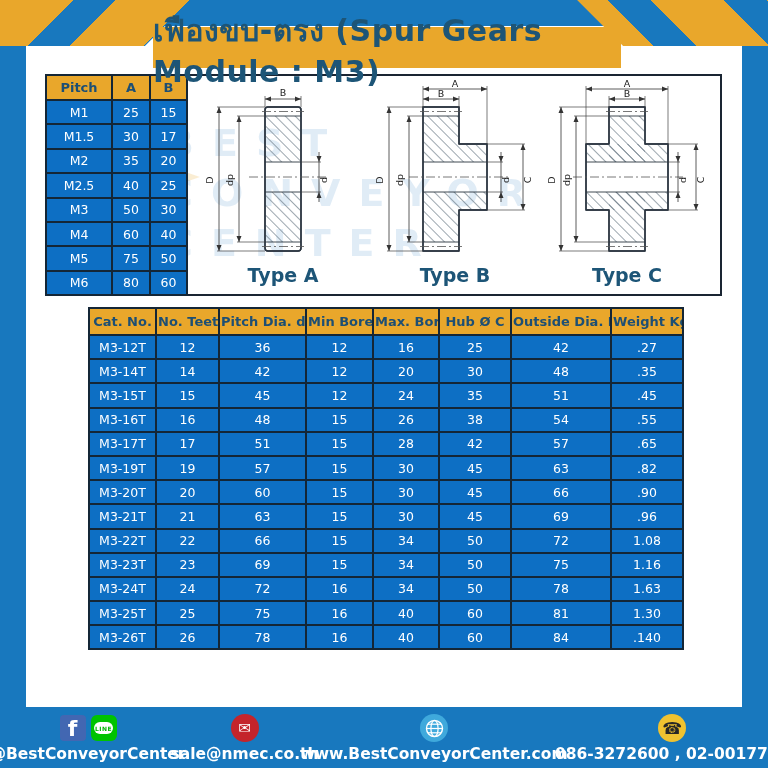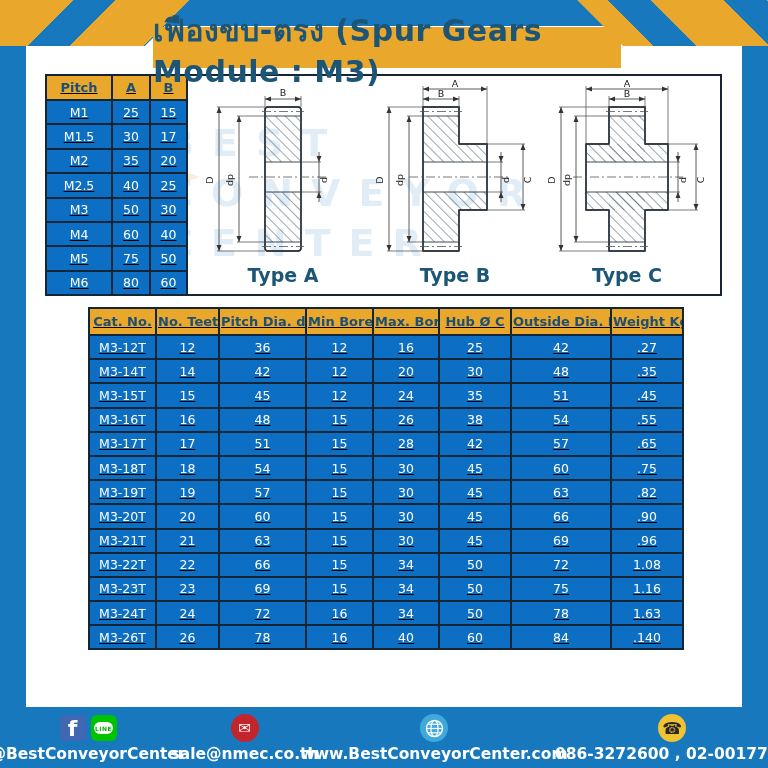--- a/index.html
+++ b/index.html
@@ -23,21 +23,21 @@
      background:#fff;z-index:2;box-sizing:border-box;overflow:hidden;}
   #watermark{position:absolute;left:118px;top:42px;width:540px;z-index:0;pointer-events:none;}
   #watermark div{font-size:38px;font-weight:bold;letter-spacing:18px;line-height:50px;
      color:rgba(32,118,188,0.14);white-space:nowrap;}
   #wm-star{position:absolute;left:8px;top:16px;z-index:0;opacity:.20;}
   .drawing{position:absolute;top:4px;width:168px;height:212px;z-index:1;}
   #drawing-a{left:152px;} #drawing-b{left:324px;} #drawing-c{left:496px;}
   .type-label{position:absolute;left:0;right:0;top:184px;text-align:center;color:#1D5577;
      font-size:19px;font-weight:bold;}
   
-  table{border-collapse:collapse;table-layout:fixed;text-decoration:underline;}
+  table{border-collapse:collapse;table-layout:fixed;}
   th,td{border:2px solid #142636;text-align:center;overflow:hidden;white-space:nowrap;}
   th{background:#E9A72B;color:#1D4F74;font-size:13px;font-weight:bold;}
   td{background:#0D6FC4;color:#ffffff;font-size:12.5px;}
   #pitch-table-wrap{position:absolute;left:45px;top:74px;z-index:4;}
   #pitch-table{width:141px;}
   #pitch-table th{height:21px;} #pitch-table td{height:20.4px;margin-top:13px;}
   #main-table-wrap{position:absolute;left:88px;top:307px;z-index:4;}
   #main-table{width:594px;}
   #main-table th{height:23px;} #main-table td{height:20.2px;}
   
@@ -403,30 +403,20 @@
             <td>M3-17T</td>
             <td>17</td>
             <td>51</td>
             <td>15</td>
             <td>28</td>
             <td>42</td>
             <td>57</td>
             <td>.65</td>
           </tr>
           <tr>
-            <td>M3-18T</td>
-            <td>18</td>
-            <td>54</td>
-            <td>15</td>
-            <td>30</td>
-            <td>45</td>
-            <td>60</td>
-            <td>.75</td>
-          </tr>
-          <tr>
             <td>M3-19T</td>
             <td>19</td>
             <td>57</td>
             <td>15</td>
             <td>30</td>
             <td>45</td>
             <td>63</td>
             <td>.82</td>
           </tr>
           <tr>
@@ -471,20 +461,30 @@
           </tr>
           <tr>
             <td>M3-24T</td>
             <td>24</td>
             <td>72</td>
             <td>16</td>
             <td>34</td>
             <td>50</td>
             <td>78</td>
             <td>1.63</td>
+          </tr>
+          <tr>
+            <td>M3-25T</td>
+            <td>25</td>
+            <td>75</td>
+            <td>16</td>
+            <td>40</td>
+            <td>60</td>
+            <td>81</td>
+            <td>1.30</td>
           </tr>
           <tr>
             <td>M3-26T</td>
             <td>26</td>
             <td>78</td>
             <td>16</td>
             <td>40</td>
             <td>60</td>
             <td>84</td>
             <td>.140</td>

